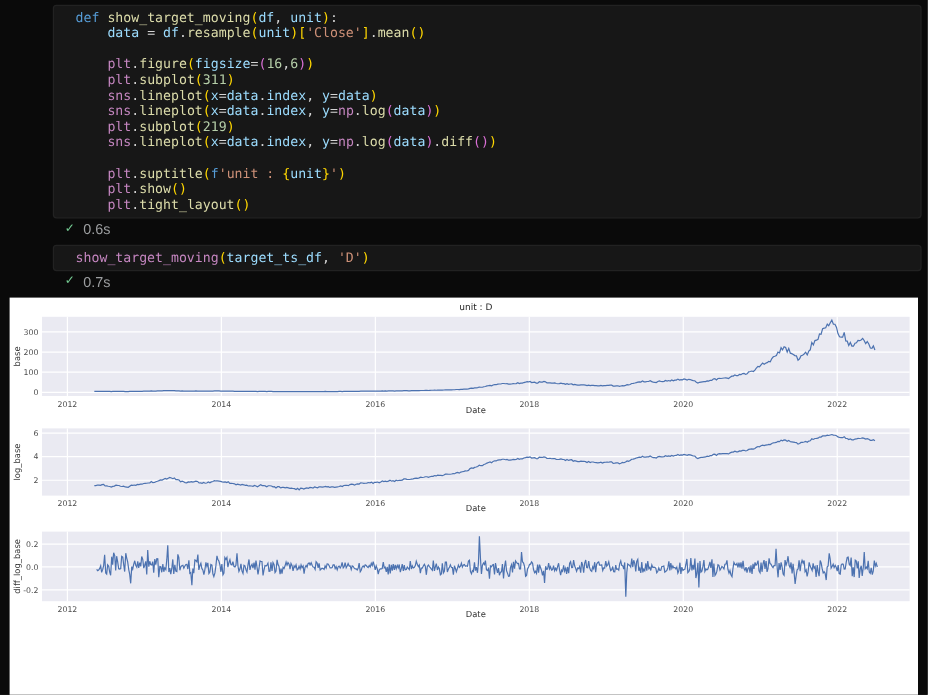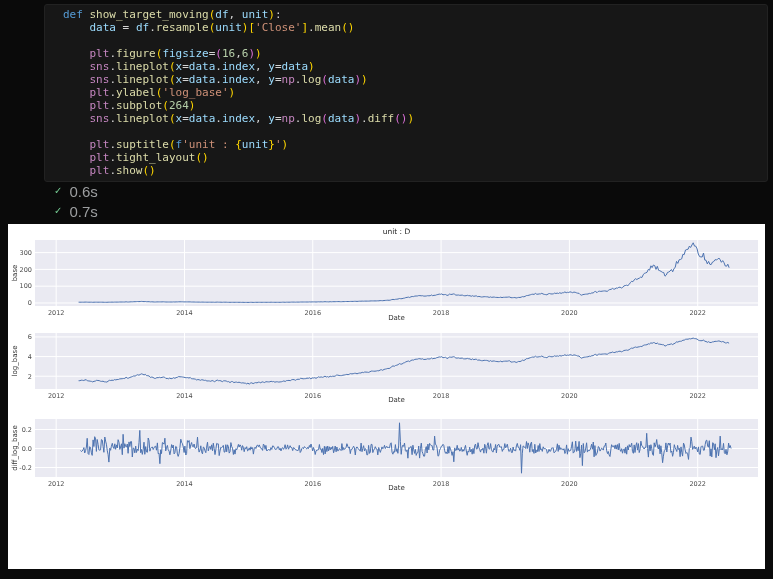--- a/index.html
+++ b/index.html
@@ -12,54 +12,59 @@
   .tok-fn{color:#dcdcaa}
   .tok-mod{color:#c586c0}
   .tok-var{color:#9cdcfe}
   .tok-str{color:#ce9178}
   .tok-num{color:#b5cea8}
   .tok-p{color:#d4d4d4}
   .tok-b1{color:#ffd700}
   .tok-b2{color:#da70d6}
   .status{height:14px;display:flex;align-items:center;gap:7px;padding-left:10px;margin-top:2px;}
   .check{color:#73c991;font-size:10px;line-height:10px;}
-  .time{color:#9d9fa1;font-size:15px;}
+  .time{color:#9d9fa1;font-size:12px;}
   .figure{margin:4px 8px 0 8px;background:#ffffff;height:345px;}
   svg text{font-family:"DejaVu Sans",sans-serif;}
 </style>
 </head>
 <body>
 
 <div class="notebook">
 
   <div class="cell-block">
     <div class="editor">
       <div class="code">
           <div class="line"><span class="tok-kw">def</span><span class="tok-p"> </span><span class="tok-fn">show_target_moving</span><span class="tok-b1">(</span><span class="tok-var">df</span><span class="tok-p">, </span><span class="tok-var">unit</span><span class="tok-b1">)</span><span class="tok-p">:</span></div>
           <div class="line"><span class="tok-p">    </span><span class="tok-var">data</span><span class="tok-p"> = </span><span class="tok-var">df</span><span class="tok-p">.</span><span class="tok-fn">resample</span><span class="tok-b1">(</span><span class="tok-var">unit</span><span class="tok-b1">)</span><span class="tok-b1">[</span><span class="tok-str">'Close'</span><span class="tok-b1">]</span><span class="tok-p">.</span><span class="tok-fn">mean</span><span class="tok-b1">()</span></div>
           <div class="line"></div>
           <div class="line"><span class="tok-p">    </span><span class="tok-mod">plt</span><span class="tok-p">.</span><span class="tok-fn">figure</span><span class="tok-b1">(</span><span class="tok-var">figsize</span><span class="tok-p">=</span><span class="tok-b2">(</span><span class="tok-num">16</span><span class="tok-p">,</span><span class="tok-num">6</span><span class="tok-b2">)</span><span class="tok-b1">)</span></div>
+          <div class="line"><span class="tok-p">    </span><span class="tok-mod">plt</span><span class="tok-p">.</span><span class="tok-fn">subplot</span><span class="tok-b1">(</span><span class="tok-num">311</span><span class="tok-b1">)</span></div>
           <div class="line"><span class="tok-p">    </span><span class="tok-mod">sns</span><span class="tok-p">.</span><span class="tok-fn">lineplot</span><span class="tok-b1">(</span><span class="tok-var">x</span><span class="tok-p">=</span><span class="tok-var">data</span><span class="tok-p">.</span><span class="tok-var">index</span><span class="tok-p">, </span><span class="tok-var">y</span><span class="tok-p">=</span><span class="tok-var">data</span><span class="tok-b1">)</span></div>
           <div class="line"><span class="tok-p">    </span><span class="tok-mod">sns</span><span class="tok-p">.</span><span class="tok-fn">lineplot</span><span class="tok-b1">(</span><span class="tok-var">x</span><span class="tok-p">=</span><span class="tok-var">data</span><span class="tok-p">.</span><span class="tok-var">index</span><span class="tok-p">, </span><span class="tok-var">y</span><span class="tok-p">=</span><span class="tok-mod">np</span><span class="tok-p">.</span><span class="tok-fn">log</span><span class="tok-b2">(</span><span class="tok-var">data</span><span class="tok-b2">)</span><span class="tok-b1">)</span></div>
-          <div class="line"><span class="tok-p">    </span><span class="tok-mod">plt</span><span class="tok-p">.</span><span class="tok-fn">ylabel</span><span class="tok-b1">(</span><span class="tok-str">'log_base'</span><span class="tok-b1">)</span></div>
-          <div class="line"><span class="tok-p">    </span><span class="tok-mod">plt</span><span class="tok-p">.</span><span class="tok-fn">subplot</span><span class="tok-b1">(</span><span class="tok-num">264</span><span class="tok-b1">)</span></div>
+          <div class="line"><span class="tok-p">    </span><span class="tok-mod">plt</span><span class="tok-p">.</span><span class="tok-fn">subplot</span><span class="tok-b1">(</span><span class="tok-num">219</span><span class="tok-b1">)</span></div>
           <div class="line"><span class="tok-p">    </span><span class="tok-mod">sns</span><span class="tok-p">.</span><span class="tok-fn">lineplot</span><span class="tok-b1">(</span><span class="tok-var">x</span><span class="tok-p">=</span><span class="tok-var">data</span><span class="tok-p">.</span><span class="tok-var">index</span><span class="tok-p">, </span><span class="tok-var">y</span><span class="tok-p">=</span><span class="tok-mod">np</span><span class="tok-p">.</span><span class="tok-fn">log</span><span class="tok-b2">(</span><span class="tok-var">data</span><span class="tok-b2">)</span><span class="tok-p">.</span><span class="tok-fn">diff</span><span class="tok-b2">()</span><span class="tok-b1">)</span></div>
           <div class="line"></div>
           <div class="line"><span class="tok-p">    </span><span class="tok-mod">plt</span><span class="tok-p">.</span><span class="tok-fn">suptitle</span><span class="tok-b1">(</span><span class="tok-kw">f</span><span class="tok-str">'unit : </span><span class="tok-b1">{</span><span class="tok-var">unit</span><span class="tok-b1">}</span><span class="tok-str">'</span><span class="tok-b1">)</span></div>
+          <div class="line"><span class="tok-p">    </span><span class="tok-mod">plt</span><span class="tok-p">.</span><span class="tok-fn">show</span><span class="tok-b1">()</span></div>
           <div class="line"><span class="tok-p">    </span><span class="tok-mod">plt</span><span class="tok-p">.</span><span class="tok-fn">tight_layout</span><span class="tok-b1">()</span></div>
-          <div class="line"><span class="tok-p">    </span><span class="tok-mod">plt</span><span class="tok-p">.</span><span class="tok-fn">show</span><span class="tok-b1">()</span></div>
         </div>
     </div>
     <div class="status">
       <span class="check">✓</span>
       <span class="time">0.6s</span>
     </div>
   </div>
 
   <div class="cell-block">
+    <div class="editor">
+      <div class="code">
+          <div class="line"><span class="tok-mod">show_target_moving</span><span class="tok-b1">(</span><span class="tok-var">target_ts_df</span><span class="tok-p">, </span><span class="tok-str">'D'</span><span class="tok-b1">)</span></div>
+        </div>
+    </div>
     <div class="status">
       <span class="check">✓</span>
       <span class="time">0.7s</span>
     </div>
   </div>
 
   <div class="figure">
     <svg width="757" height="278" viewBox="0 0 757 278">
         <text x="388.5" y="10" text-anchor="middle" font-size="7.5" fill="#262626">unit : D</text>
         <rect x="27" y="16" width="723" height="66" fill="#eaeaf2"></rect>

